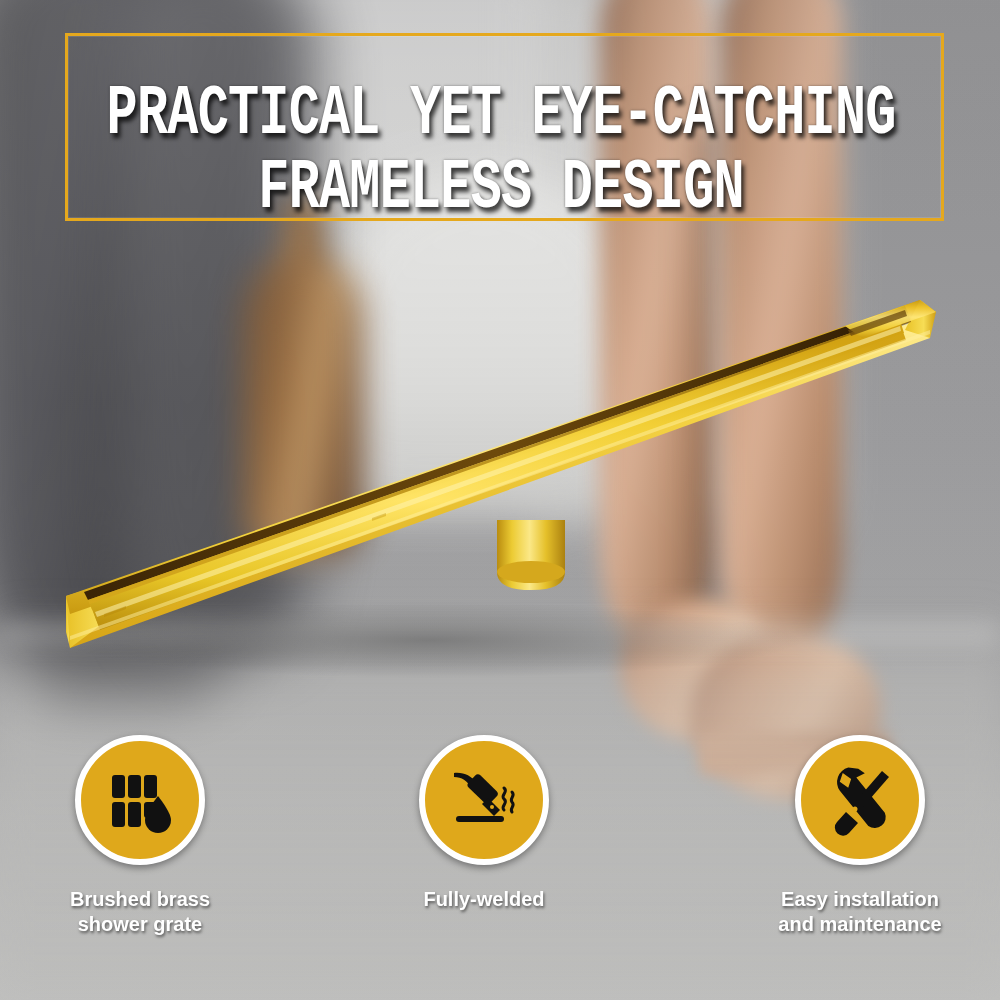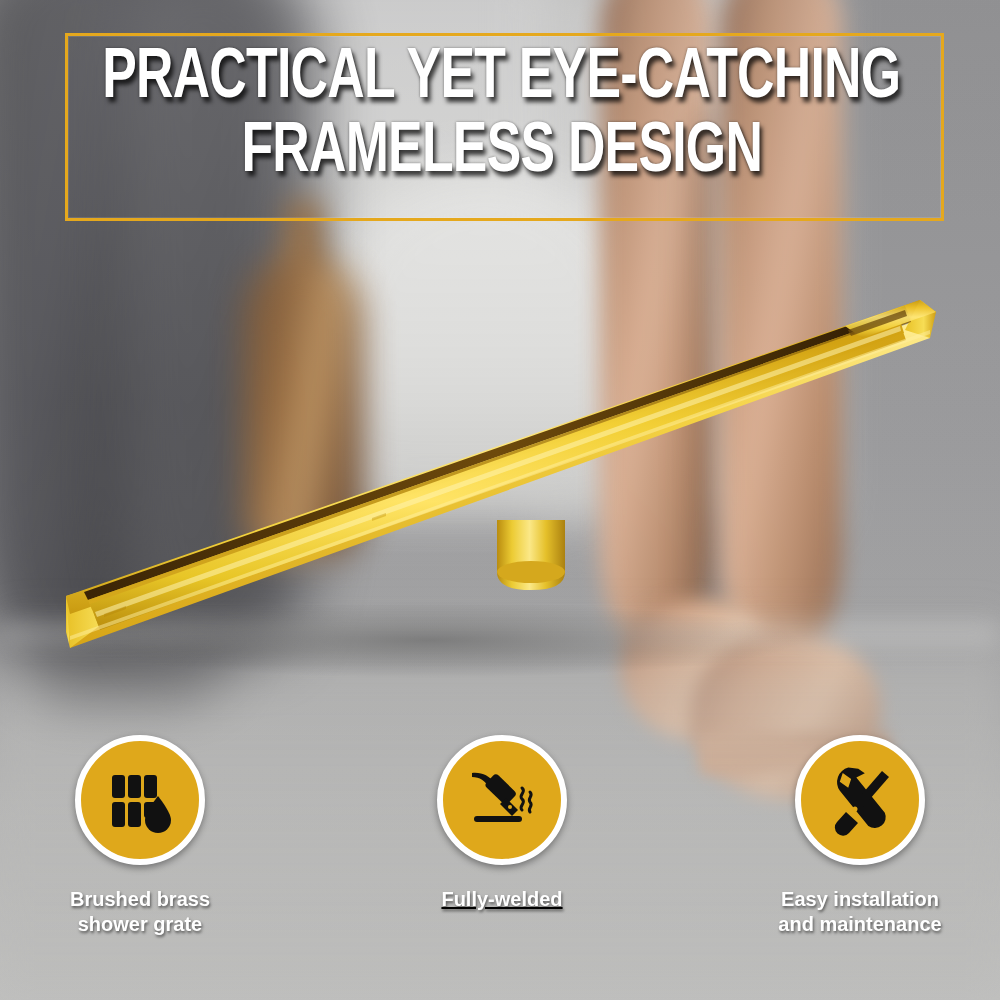--- a/index.html
+++ b/index.html
@@ -108,23 +108,24 @@
     background:linear-gradient(180deg,rgba(150,150,152,.18) 0%,rgba(150,150,152,.05) 40%,rgba(160,160,160,.16) 100%);
   }
 
   
   .headline-frame{
     position:absolute;left:65px;top:33px;width:873px;height:182px;
     border:3px solid #e5a81d;
     box-shadow:0 0 0 1px rgba(255,255,255,.12) inset;
   }
   .headline{
-    position:absolute;left:65px;top:19px;width:873px;height:182px;
-    display:flex;flex-direction:column;align-items:center;justify-content:center;
+    position:absolute;left:65px;top:44px;width:873px;height:182px;
+    display:flex;flex-direction:column;align-items:center;justify-content:flex-end;
     text-align:center;
+    font-family:Liberation Mono, monospace;
   }
   .headline-line{
     color:#fff;
     font-weight:bold;
     font-size:70px;
     line-height:74px;
     letter-spacing:-1px;
     transform:scaleX(.74);
     transform-origin:center;
     white-space:nowrap;
@@ -133,21 +134,21 @@
 
   
   #product{position:absolute;left:0;top:0;width:1000px;height:1000px;pointer-events:none;}
 
   
   .features{position:absolute;left:0;top:735px;width:828px;height:230px;}
   .feature{
     position:absolute;width:300px;text-align:center;
   }
   .feature.f1{left:-10px;}
-  .feature.f2{left:352px;text-decoration:underline;}
+  .feature.f2{left:334px;}
   .feature.f3{left:710px;}
   .badge{
     width:130px;height:130px;border-radius:50%;
     margin:0 auto;
     background:#dfa81b;
     border:6px solid #ffffff;
     box-sizing:border-box;
     box-shadow:0 3px 7px rgba(0,0,0,.38);
     display:flex;align-items:center;justify-content:center;
   }

